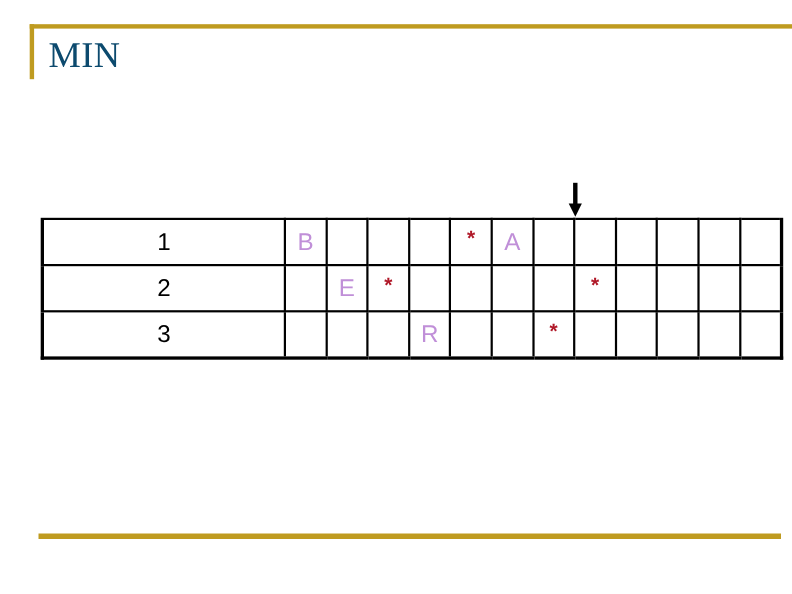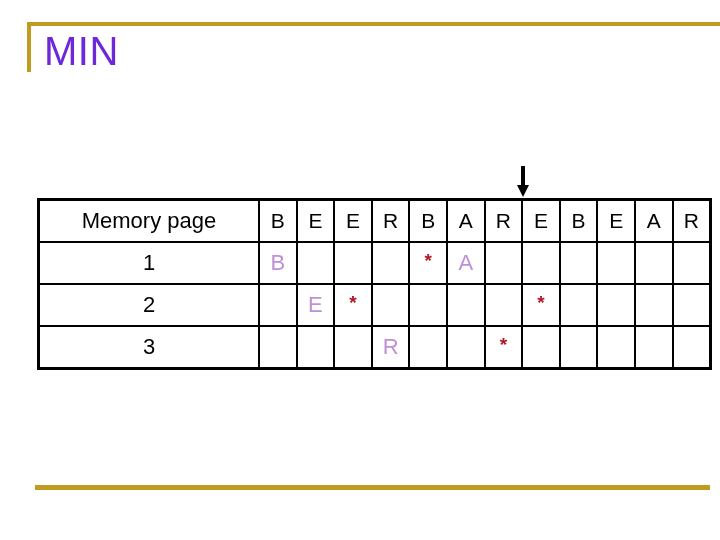--- a/index.html
+++ b/index.html
@@ -29,24 +29,24 @@
     left: 27px;
     top: 22px;
     width: 693px;
     height: 4px;
     background: #bf9b20;
   }
   #slide-title {
     position: absolute;
     left: 44px;
     top: 28px;
-    font-family: Liberation Sans, sans-serif;
-    font-size: 40px;
+    font-family: Liberation Serif, serif;
+    font-size: 33px;
     line-height: 46px;
-    color: #6d28d9;
+    color: #0c4a6e;
     letter-spacing: 0.5px;
     white-space: nowrap;
   }
 
   
   #bottom-rule {
     position: absolute;
     left: 35px;
     top: 485px;
     width: 675px;
@@ -115,35 +115,20 @@
 
 <div id="ref-arrow">
   <svg width="14" height="32" viewBox="0 0 14 32" aria-hidden="true">
     <rect x="5" y="0" width="4" height="21" fill="#000000"></rect>
     <polygon points="1,19 13,19 7,31" fill="#000000"></polygon>
   </svg>
 </div>
 
 <table id="memory-table">
   <tbody>
-    <tr class="outer-top">
-      <td class="label-cell">Memory page</td>
-      <td class="ref-cell">B</td>
-      <td class="ref-cell">E</td>
-      <td class="ref-cell">E</td>
-      <td class="ref-cell">R</td>
-      <td class="ref-cell">B</td>
-      <td class="ref-cell">A</td>
-      <td class="ref-cell">R</td>
-      <td class="ref-cell">E</td>
-      <td class="ref-cell">B</td>
-      <td class="ref-cell">E</td>
-      <td class="ref-cell">A</td>
-      <td class="ref-cell last-col">R</td>
-    </tr>
 
     <tr>
       <td class="label-cell">1</td>
       <td class="ref-cell"><span class="glyph-letter">B</span></td>
       <td class="ref-cell"></td>
       <td class="ref-cell"></td>
       <td class="ref-cell"></td>
       <td class="ref-cell"><span class="glyph-star">*</span></td>
       <td class="ref-cell"><span class="glyph-letter">A</span></td>
       <td class="ref-cell"></td>

